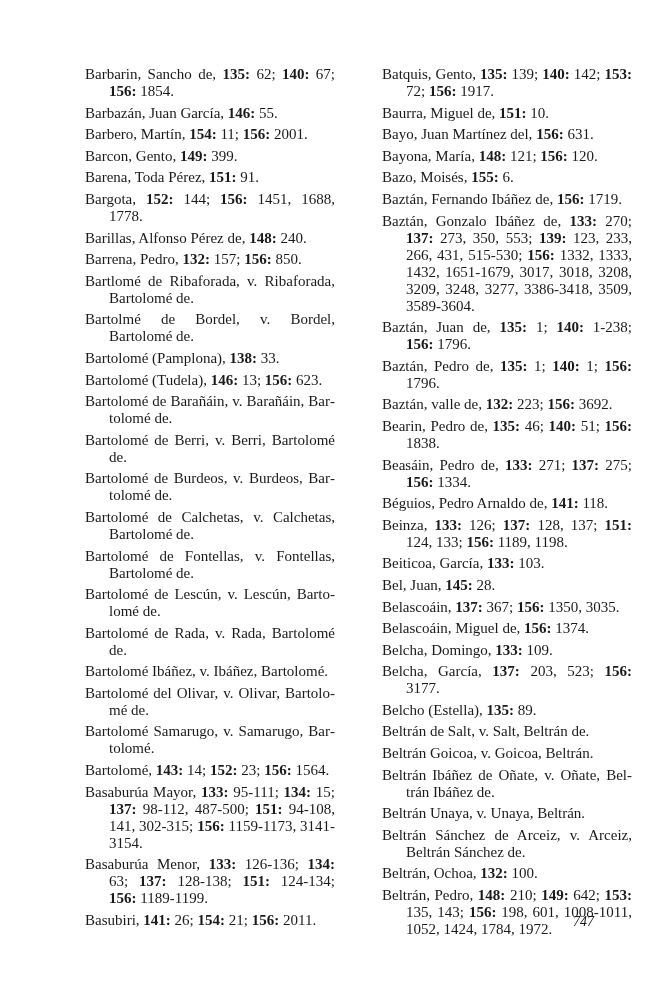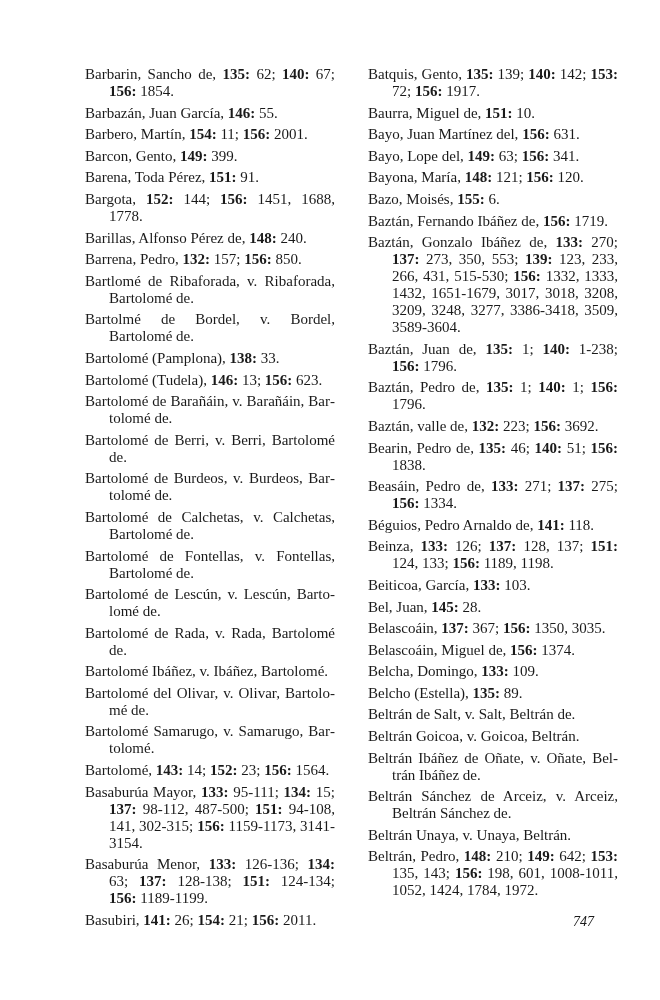--- a/index.html
+++ b/index.html
@@ -6,21 +6,21 @@
   body {
     width: 660px; height: 1000px; background: #ffffff; position: relative;
     font-family: "Liberation Serif", "DejaVu Serif", serif; color: #1a1a1a;
     overflow: hidden;
   }
   .col {
     position: absolute; top: 66px; width: 250px;
     font-size: 15px; line-height: 17px; text-align: justify; margin-left: 21px;
   }
   .col.left { left: 64px; }
-  .col.right { left: 347px; }
+  .col.right { left: 361px; }
   .entry {
     padding-left: 24px; text-indent: -24px; margin-bottom: 4.6px;
     hyphens: manual;
   }
   .entry b { font-weight: bold; }
   .page-number {
     position: absolute; left: 573px; top: 914px;
     font-size: 14px;
     font-style: italic;
   }
@@ -53,38 +53,39 @@
     <div class="entry"><span>Bartolomé Samarugo, v. Samarugo, Bar­tolomé.</span></div>
     <div class="entry"><span>Bartolomé, </span><b>143:</b><span> 14; </span><b>152:</b><span> 23; </span><b>156:</b><span> 1564.</span></div>
     <div class="entry"><span>Basaburúa Mayor, </span><b>133:</b><span> 95-111; </span><b>134:</b><span> 15; </span><b>137:</b><span> 98-112, 487-500; </span><b>151:</b><span> 94-108, 141, 302-315; </span><b>156:</b><span> 1159-1173, 3141-3154.</span></div>
     <div class="entry"><span>Basaburúa Menor, </span><b>133:</b><span> 126-136; </span><b>134:</b><span> 63; </span><b>137:</b><span> 128-138; </span><b>151:</b><span> 124-134; </span><b>156:</b><span> 1189-1199.</span></div>
     <div class="entry"><span>Basubiri, </span><b>141:</b><span> 26; </span><b>154:</b><span> 21; </span><b>156:</b><span> 2011.</span></div>
   </div>
 <div class="col right">
     <div class="entry"><span>Batquis, Gento, </span><b>135:</b><span> 139; </span><b>140:</b><span> 142; </span><b>153:</b><span> 72; </span><b>156:</b><span> 1917.</span></div>
     <div class="entry"><span>Baurra, Miguel de, </span><b>151:</b><span> 10.</span></div>
     <div class="entry"><span>Bayo, Juan Martínez del, </span><b>156:</b><span> 631.</span></div>
-    <div class="entry"><span>Bayo, Lope del, </span><b>149:</b><span> 63; </span><b>156:</b><span> 341.</span></div>
     <div class="entry"><span>Bayona, María, </span><b>148:</b><span> 121; </span><b>156:</b><span> 120.</span></div>
     <div class="entry"><span>Bazo, Moisés, </span><b>155:</b><span> 6.</span></div>
     <div class="entry"><span>Baztán, Fernando Ibáñez de, </span><b>156:</b><span> 1719.</span></div>
     <div class="entry"><span>Baztán, Gonzalo Ibáñez de, </span><b>133:</b><span> 270; </span><b>137:</b><span> 273, 350, 553; </span><b>139:</b><span> 123, 233, 266, 431, 515-530; </span><b>156:</b><span> 1332, 1333, 1432, 1651-1679, 3017, 3018, 3208, 3209, 3248, 3277, 3386-3418, 3509, 3589-3604.</span></div>
     <div class="entry"><span>Baztán, Juan de, </span><b>135:</b><span> 1; </span><b>140:</b><span> 1-238; </span><b>156:</b><span> 1796.</span></div>
     <div class="entry"><span>Baztán, Pedro de, </span><b>135:</b><span> 1; </span><b>140:</b><span> 1; </span><b>156:</b><span> 1796.</span></div>
     <div class="entry"><span>Baztán, valle de, </span><b>132:</b><span> 223; </span><b>156:</b><span> 3692.</span></div>
     <div class="entry"><span>Bearin, Pedro de, </span><b>135:</b><span> 46; </span><b>140:</b><span> 51; </span><b>156:</b><span> 1838.</span></div>
     <div class="entry"><span>Beasáin, Pedro de, </span><b>133:</b><span> 271; </span><b>137:</b><span> 275; </span><b>156:</b><span> 1334.</span></div>
     <div class="entry"><span>Béguios, Pedro Arnaldo de, </span><b>141:</b><span> 118.</span></div>
     <div class="entry"><span>Beinza, </span><b>133:</b><span> 126; </span><b>137:</b><span> 128, 137; </span><b>151:</b><span> 124, 133; </span><b>156:</b><span> 1189, 1198.</span></div>
     <div class="entry"><span>Beiticoa, García, </span><b>133:</b><span> 103.</span></div>
     <div class="entry"><span>Bel, Juan, </span><b>145:</b><span> 28.</span></div>
     <div class="entry"><span>Belascoáin, </span><b>137:</b><span> 367; </span><b>156:</b><span> 1350, 3035.</span></div>
     <div class="entry"><span>Belascoáin, Miguel de, </span><b>156:</b><span> 1374.</span></div>
     <div class="entry"><span>Belcha, Domingo, </span><b>133:</b><span> 109.</span></div>
+    <div class="entry"><span>Belcha, García, </span><b>137:</b><span> 203, 523; </span><b>156:</b><span> 3177.</span></div>
     <div class="entry"><span>Belcho (Estella), </span><b>135:</b><span> 89.</span></div>
     <div class="entry"><span>Beltrán de Salt, v. Salt, Beltrán de.</span></div>
     <div class="entry"><span>Beltrán Goicoa, v. Goicoa, Beltrán.</span></div>
     <div class="entry"><span>Beltrán Ibáñez de Oñate, v. Oñate, Bel­trán Ibáñez de.</span></div>
+    <div class="entry"><span>Beltrán Unaya, v. Unaya, Beltrán.</span></div>
     <div class="entry"><span>Beltrán Sánchez de Arceiz, v. Arceiz, Bel­trán Sánchez de.</span></div>
-    <div class="entry"><span>Beltrán Unaya, v. Unaya, Beltrán.</span></div>
+    <div class="entry"><span>Beltrán, Ochoa, </span><b>132:</b><span> 100.</span></div>
     <div class="entry"><span>Beltrán, Pedro, </span><b>148:</b><span> 210; </span><b>149:</b><span> 642; </span><b>153:</b><span> 135, 143; </span><b>156:</b><span> 198, 601, 1008-1011, 1052, 1424, 1784, 1972.</span></div>
   </div>
 <div class="page-number">747</div>
 
 </body></html>

